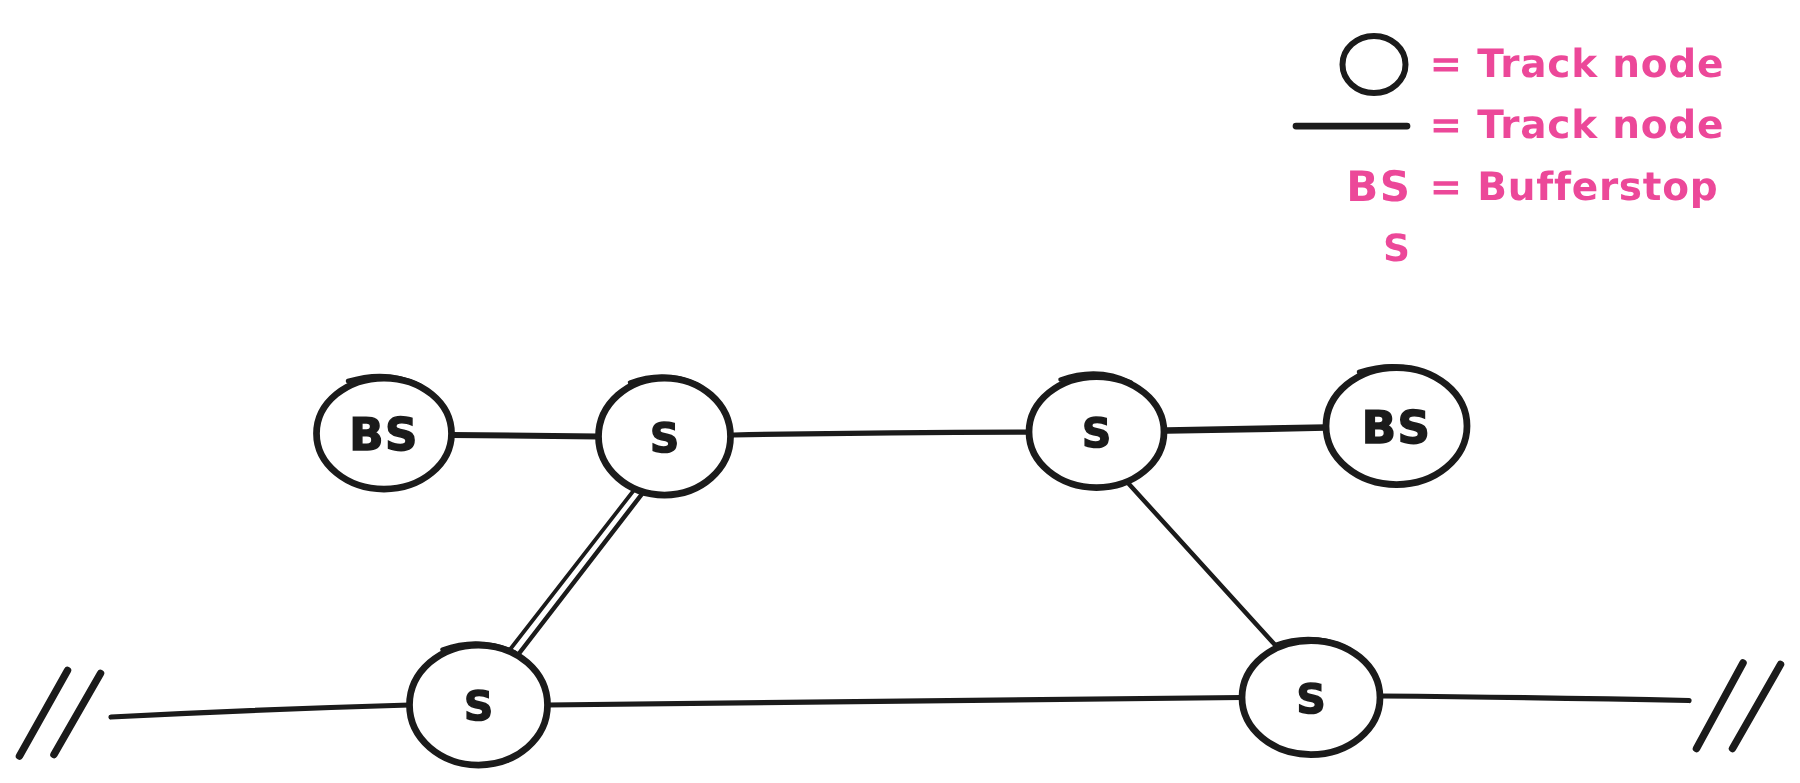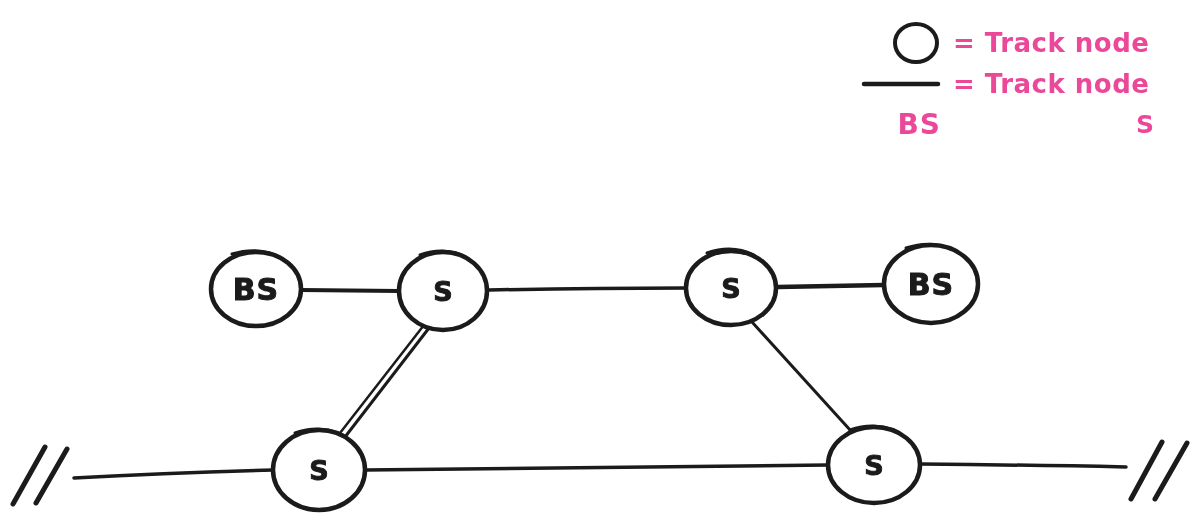--- a/index.html
+++ b/index.html
@@ -145,17 +145,18 @@
     <div class="legend-label">= Track node</div>
 
     <div class="legend-symbol">
       <svg width="80" height="10" viewBox="0 0 80 10">
         <path d="M3,5 L77,5" stroke="#1b1b1b" stroke-width="4.5" stroke-linecap="round"></path>
       </svg>
     </div>
     <div class="legend-label">= Track node</div>
 
     <div class="legend-symbol legend-symbol-text">BS</div>
+    <div class="legend-label">= Bufferstop</div>
 
     <div class="legend-symbol legend-symbol-text small">S</div>
 
   </div>
 </div>
 
 </body></html>

